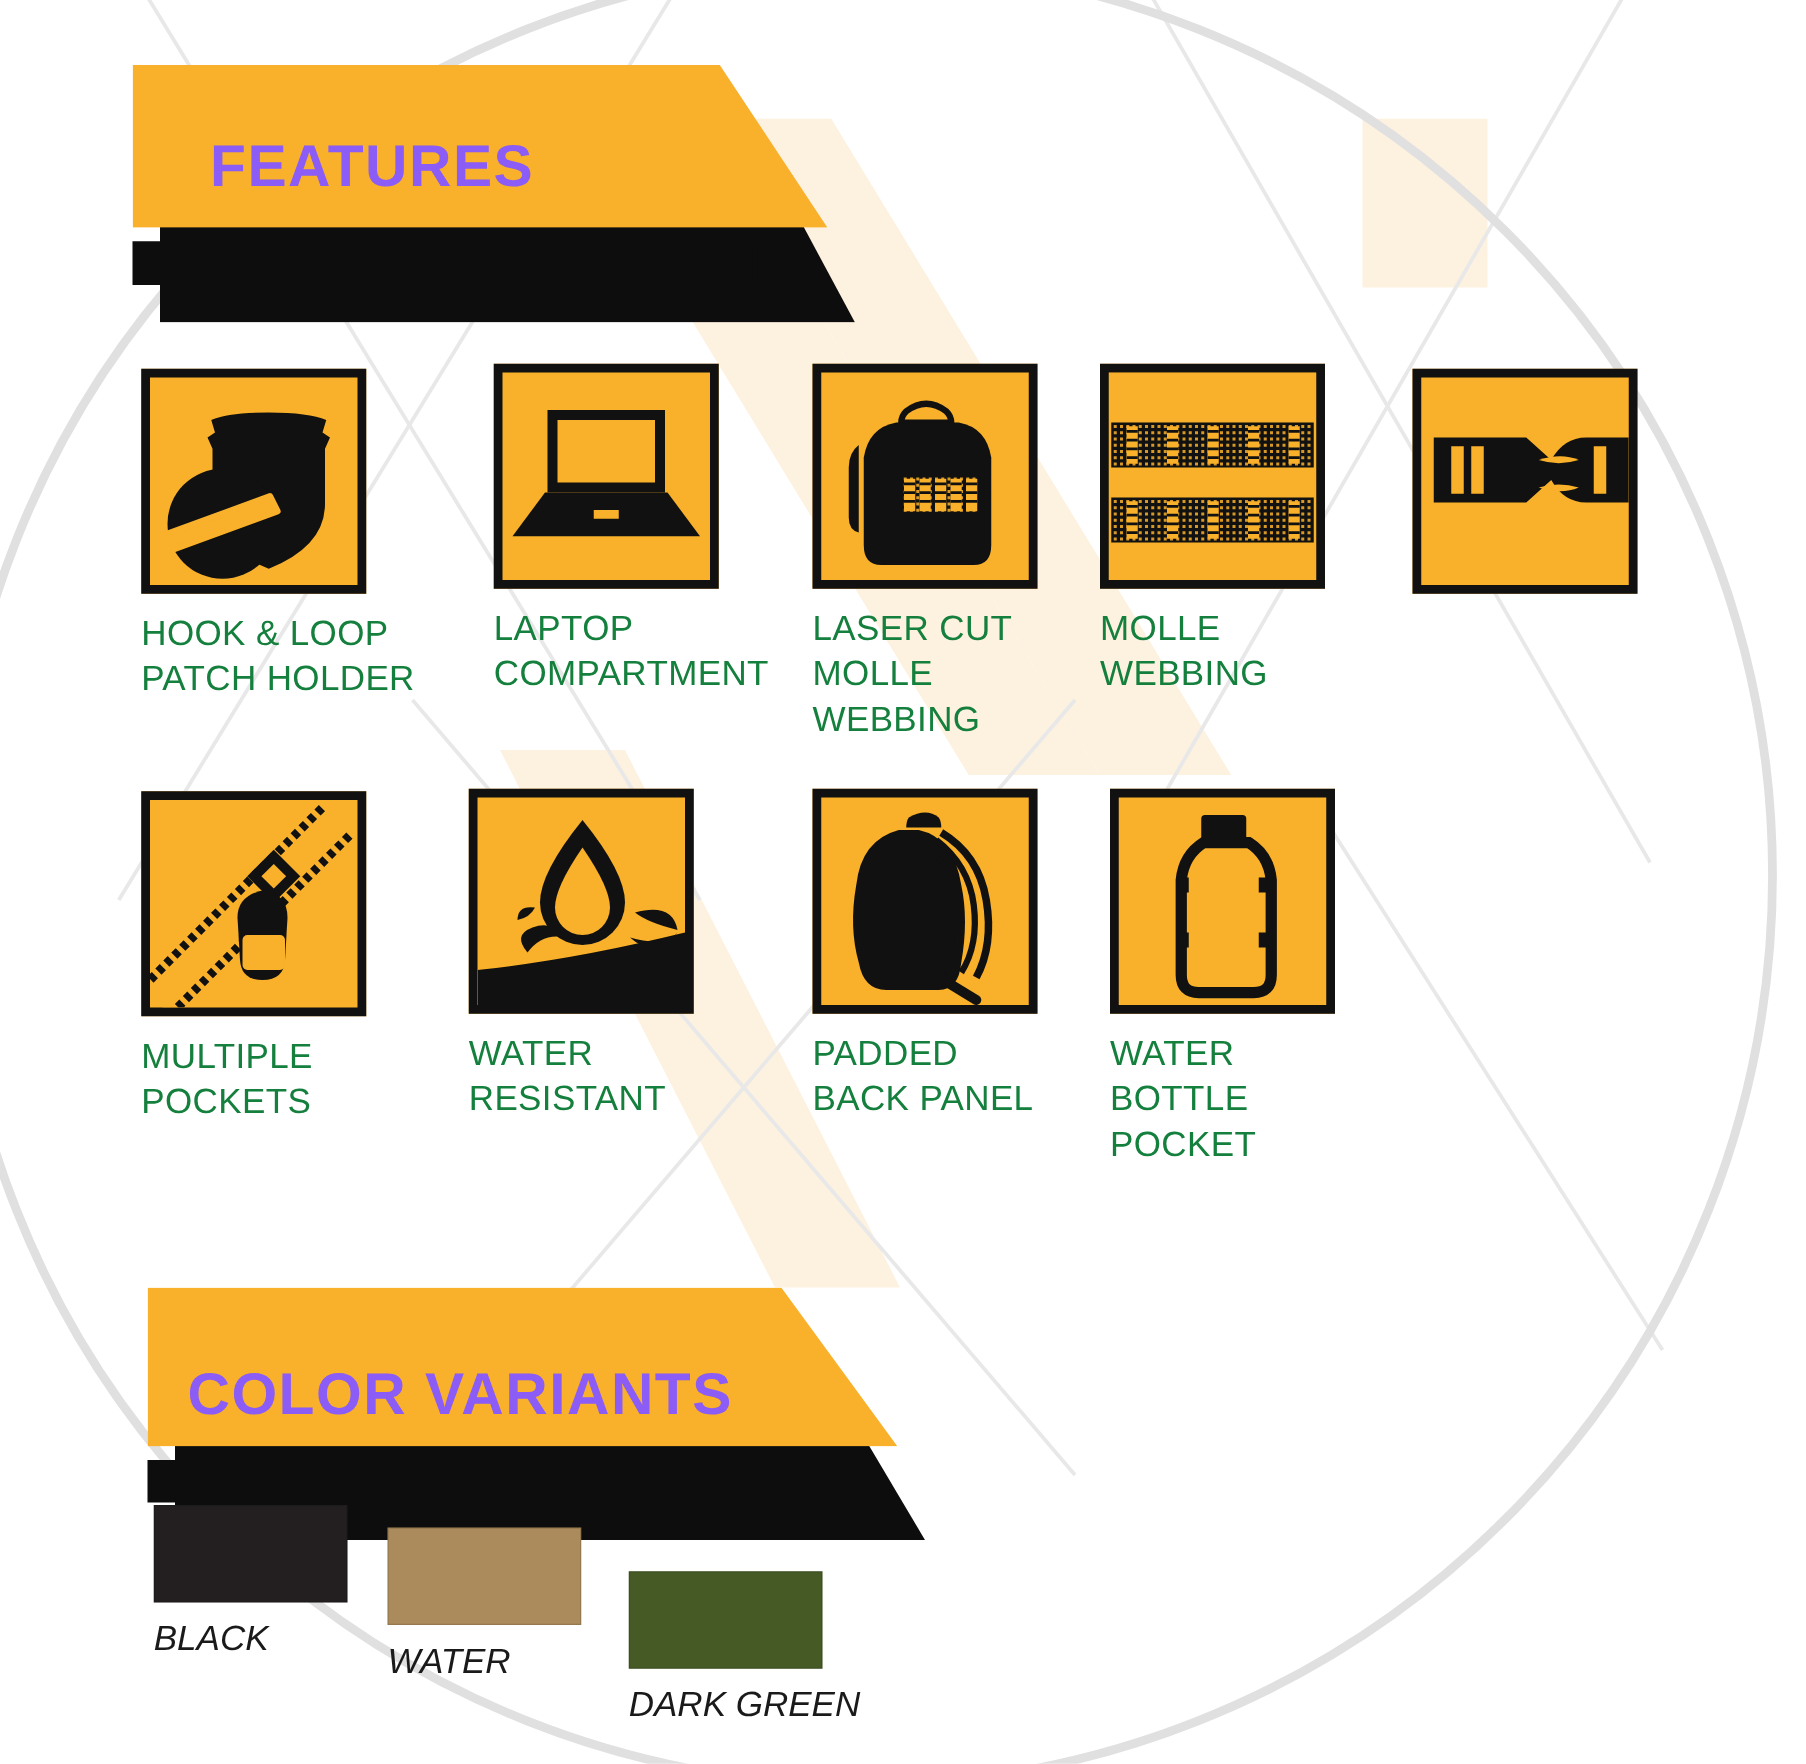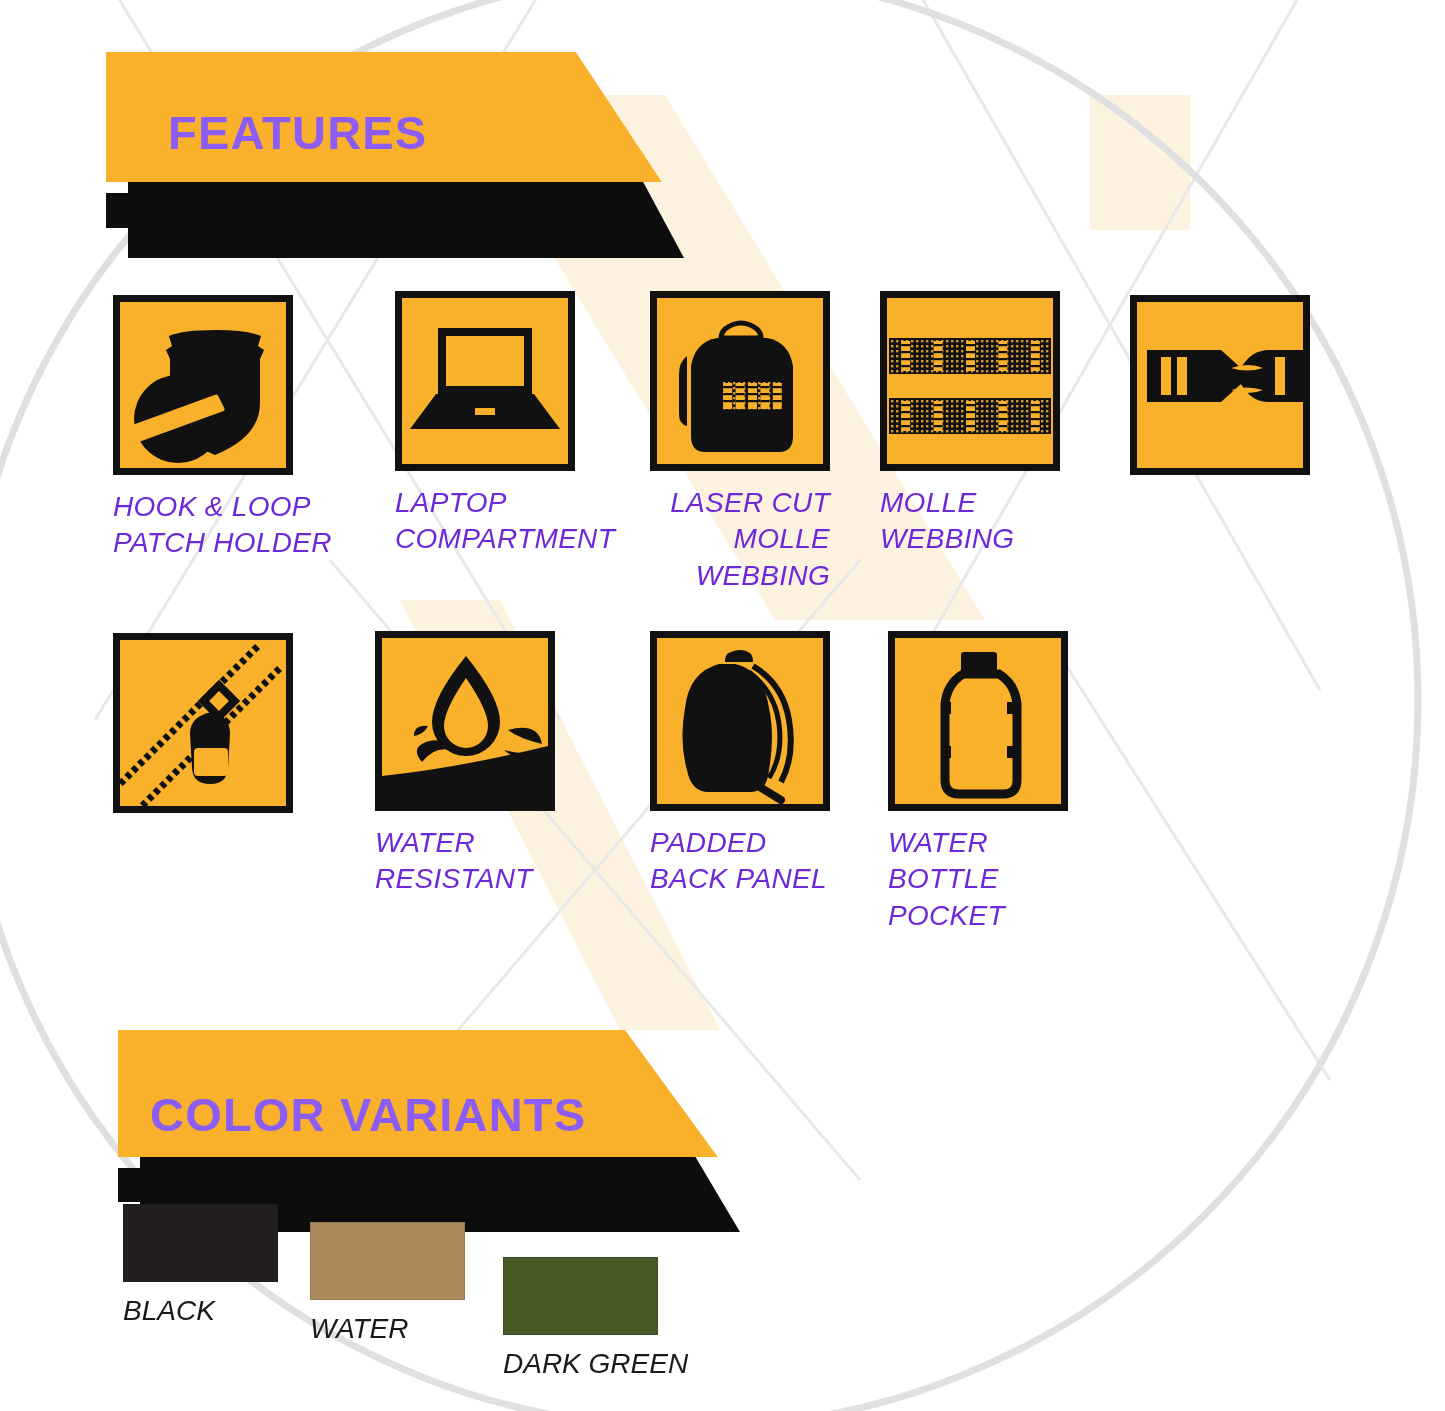--- a/index.html
+++ b/index.html
@@ -26,21 +26,21 @@
   #features-banner{left:106px;top:52px;width:556px;height:176px;}
   #features-banner .btitle{font-size:47px;top:30%;left:62px;}
   #color-banner{left:118px;top:1030px;width:600px;height:172px;}
   #color-banner .btitle{font-size:47px;top:33%;left:32px;}
 
   
   .feature{position:absolute;z-index:3;}
   .tile{width:180px;height:180px;background:#f9b02a;border:7px solid #111111;
         box-sizing:border-box;position:relative;overflow:hidden;}
   .tile svg{position:absolute;left:0;top:0;width:100%;height:100%;display:block;}
-  .flabel{margin-top:14px;font-size:28px;font-style:italic;color:#6d28d9;
+  .flabel{margin-top:14px;font-size:28px;color:#15803d;
           line-height:1.3;letter-spacing:0.3px;white-space:pre-line;
           font-stretch:condensed;}
 
   
   .swatch-wrap{position:absolute;z-index:3;}
   .swatch{width:155px;height:78px;border:1px solid rgba(0,0,0,.13);box-sizing:border-box;}
   .swatch-label{margin-top:13px;font-size:28px;font-style:italic;color:#1a1a1a;
                 white-space:nowrap;}
 </style>
 </head>
@@ -89,21 +89,21 @@
         <svg viewBox="0 0 166 166">
     <rect x="36" y="30" width="94" height="66" fill="#111111"></rect>
     <rect x="44" y="38" width="78" height="50" fill="#f9b02a"></rect>
     <path d="M34 96 h98 l26 35 h-150 z" fill="#111111"></path>
     <rect x="73" y="110" width="20" height="7" fill="#f9b02a"></rect>
         </svg>
       </div>
       <div class="flabel">LAPTOP
 COMPARTMENT</div>
     </div>
-    <div class="feature" style="left: 650px; top: 291px; text-align: right;">
+    <div class="feature" style="left: 650px; top: 291px;">
       <div class="tile">
         <svg viewBox="0 0 166 166">
     <path d="M68 31 q16 -12 32 0 q4 4 4 9 h-40 q0 -5 4 -9 z" fill="none" stroke="#111111" stroke-width="5"></path>
     <path d="M60 40 q-22 4 -26 28 v70 q0 16 14 16 h74 q14 0 14 -16 v-70 q-4 -24 -26 -28 z" fill="#111111"></path>
     <path d="M30 58 q-8 6 -8 18 v40 q0 10 8 12 z" fill="#111111"></path>
     <rect x="64" y="82" width="62" height="32" fill="#111111"></rect>
           <rect x="66" y="84" width="2.4" height="2.4" fill="#f9b02a" opacity=".85"></rect>
           <rect x="71" y="84" width="2.4" height="2.4" fill="#f9b02a" opacity=".85"></rect>
           <rect x="76" y="84" width="2.4" height="2.4" fill="#f9b02a" opacity=".85"></rect>
           <rect x="81" y="84" width="2.4" height="2.4" fill="#f9b02a" opacity=".85"></rect>
@@ -727,20 +727,22 @@
         <svg viewBox="0 0 166 166">
     <path d="M-6 150 L140 4 l22 22 L16 172 z" fill="#f9b02a"></path>
     <path d="M-6 150 L140 4" stroke="#111111" stroke-width="7" stroke-dasharray="5 4"></path>
     <path d="M16 172 L162 26" stroke="#111111" stroke-width="7" stroke-dasharray="5 4"></path>
     <rect x="84" y="46" width="30" height="30" transform="rotate(45 99 61)" fill="#111111"></rect>
     <rect x="92" y="54" width="14" height="14" transform="rotate(45 99 61)" fill="#f9b02a"></rect>
     <path d="M92 72 q18 4 18 22 l-2 34 q-1 16 -18 16 q-17 0 -18 -16 l-2 -34 q0 -18 22 -22 z" fill="#111111"></path>
     <rect x="74" y="108" width="34" height="28" rx="4" fill="#f9b02a"></rect>
         </svg>
       </div>
+      <div class="flabel">MULTIPLE
+POCKETS</div>
     </div>
     <div class="feature" style="left: 375px; top: 631px;">
       <div class="tile">
         <svg viewBox="0 0 166 166">
     <path d="M84 18 q34 42 34 66 a34 34 0 1 1 -68 0 q0 -24 34 -66 z" fill="#111111"></path>
     <path d="M84 40 q22 32 22 48 a22 22 0 1 1 -44 0 q0 -16 22 -48 z" fill="#f9b02a"></path>
     <path d="M126 92 q30 -8 34 14 q-24 -6 -34 -14 z" fill="#111111"></path>
     <path d="M122 112 q28 8 38 -4 q-18 22 -38 4 z" fill="#111111"></path>
     <path d="M46 88 q-14 -2 -14 10 q10 -2 14 -10 z" fill="#111111"></path>
     <path d="M40 124 q-12 -14 4 -20 q16 -6 26 8 q-18 -4 -30 12 z" fill="#111111"></path>

